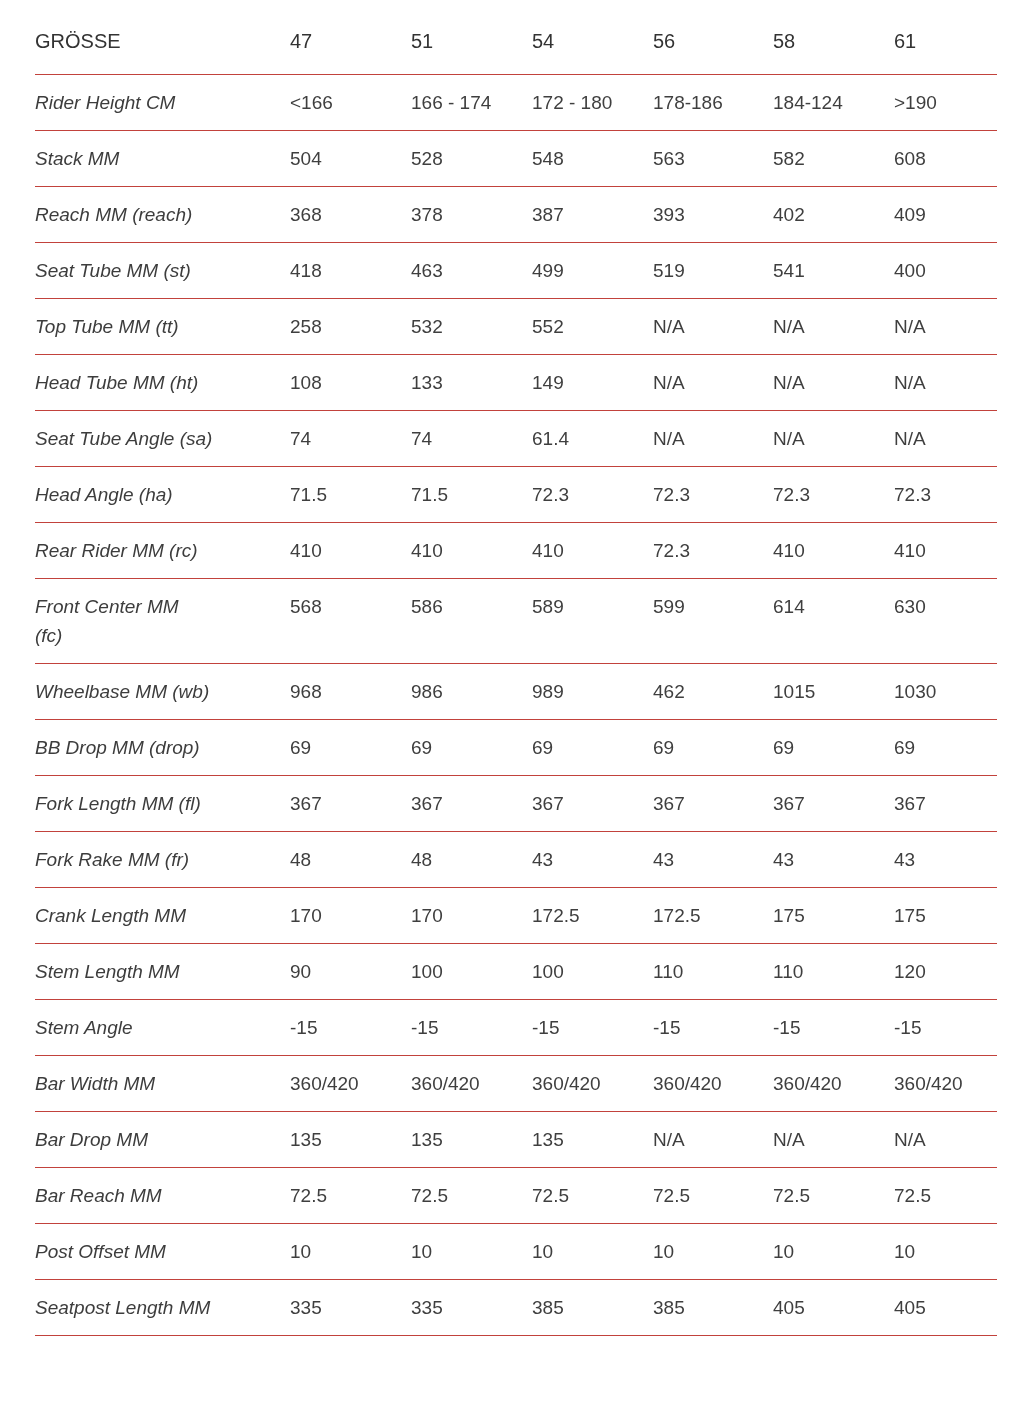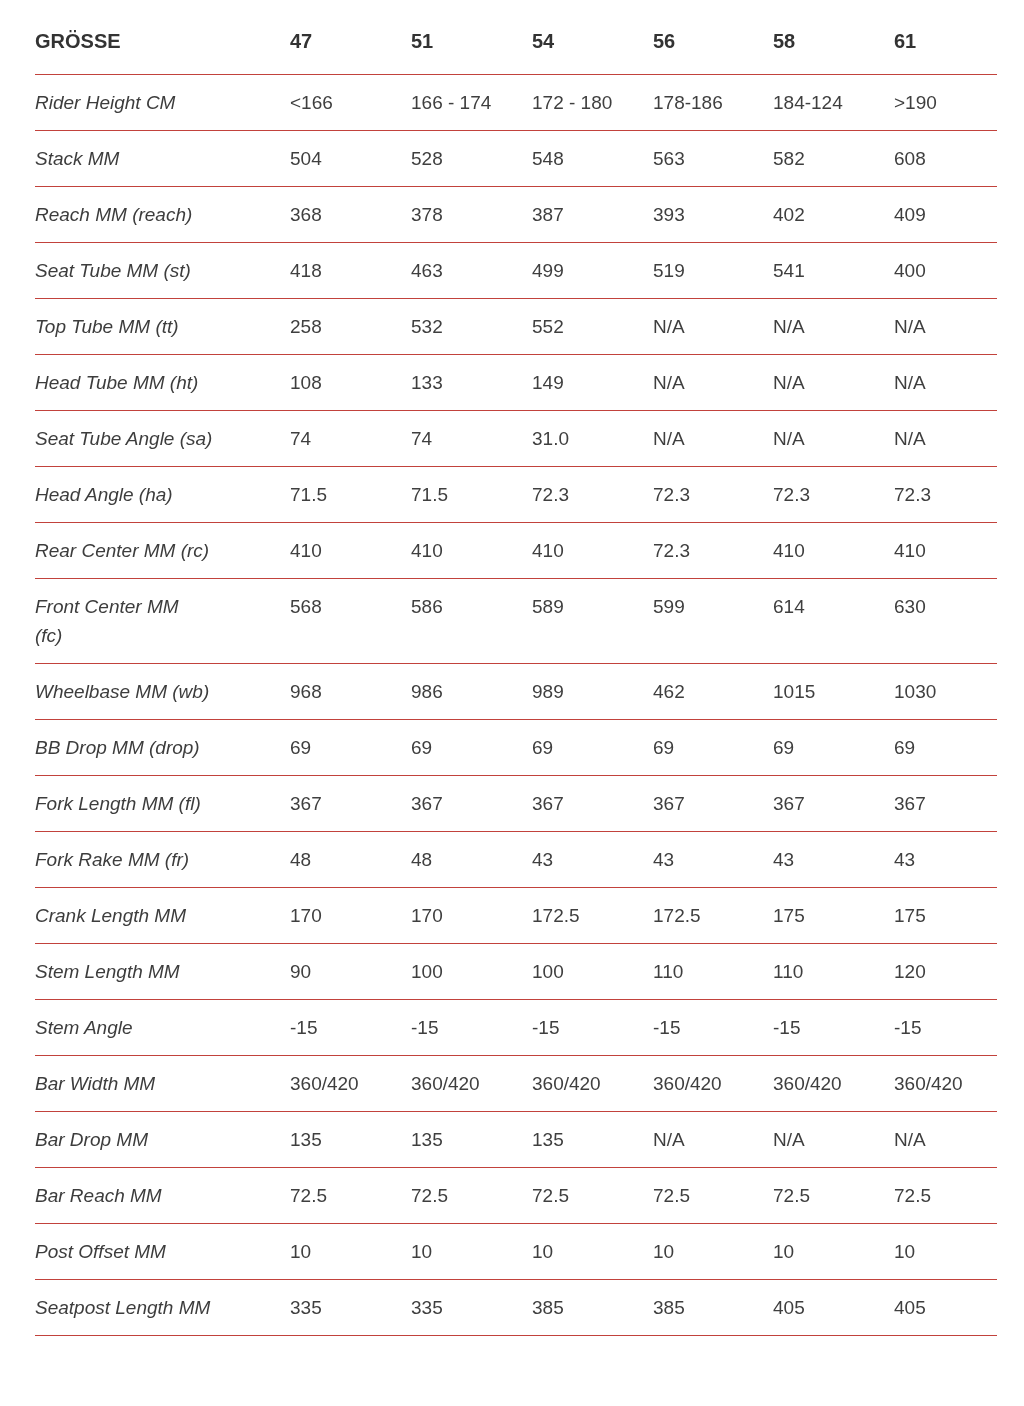--- a/index.html
+++ b/index.html
@@ -27,21 +27,21 @@
     vertical-align: top;
     border-bottom: 1.5px solid #c2423c;
     padding: 13px 4px 13px 0;
     font-size: 19px;
     line-height: 29px;
     font-weight: 400;
     color: #3f3f3f;
     overflow: hidden;
   }
   table.geometry thead th {
-    font-weight: 700;
+    font-weight: 400;
     color: #333333;
     font-size: 20px;
     padding-top: 19px;
     padding-bottom: 18px;
   }
   table.geometry td.row-label {
     white-space: pre-line;
     color: #3d3d3d;
     font-style: italic;
   }
@@ -130,36 +130,36 @@
           <td>133</td>
           <td>149</td>
           <td>N/A</td>
           <td>N/A</td>
           <td>N/A</td>
         </tr>
         <tr>
           <td class="row-label">Seat Tube Angle (sa)</td>
           <td>74</td>
           <td>74</td>
-          <td>31.0</td>
+          <td>61.4</td>
           <td>N/A</td>
           <td>N/A</td>
           <td>N/A</td>
         </tr>
         <tr>
           <td class="row-label">Head Angle (ha)</td>
           <td>71.5</td>
           <td>71.5</td>
           <td>72.3</td>
           <td>72.3</td>
           <td>72.3</td>
           <td>72.3</td>
         </tr>
         <tr>
-          <td class="row-label">Rear Center MM (rc)</td>
+          <td class="row-label">Rear Rider MM (rc)</td>
           <td>410</td>
           <td>410</td>
           <td>410</td>
           <td>72.3</td>
           <td>410</td>
           <td>410</td>
         </tr>
         <tr>
           <td class="row-label">Front Center MM
 (fc)</td>

